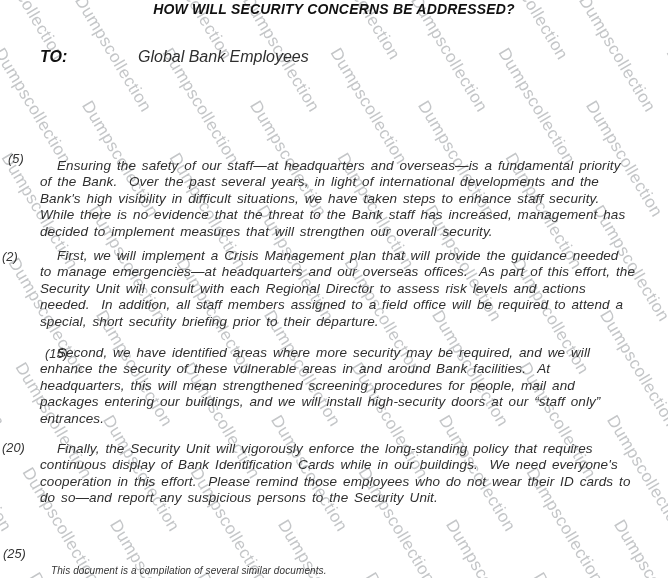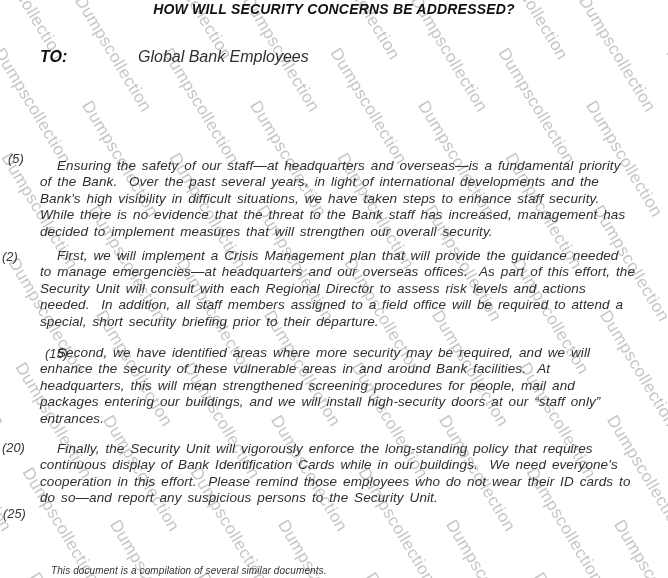--- a/index.html
+++ b/index.html
@@ -72,21 +72,21 @@
     <div class="memo-header">
       <div class="memo-row">
         <span class="memo-label">TO:</span><span class="memo-value">Global Bank Employees</span>
       </div>
     </div>
 
     <div class="line-marker" style="top:151px; left:8px;">(5)</div>
     <div class="line-marker" style="top:249px; left:2px;">(2)</div>
     <div class="line-marker" style="top:346px; left:2px;margin-left:43px;">(15)</div>
     <div class="line-marker" style="top:440px; left:2px;text-align:right;">(20)</div>
-    <div class="line-marker" style="top:506px; left:3px;">(25)</div>
+    <div class="line-marker" style="top:546px; left:3px;">(25)</div>
 
     <div class="para" style="top:150px;margin-top:8px;">Ensuring the safety of our staff—at headquarters and overseas—is a fundamental priority
 of the Bank.  Over the past several years, in light of international developments and the
 Bank's high visibility in difficult situations, we have taken steps to enhance staff security.
 While there is no evidence that the threat to the Bank staff has increased, management has
 decided to implement measures that will strengthen our overall security.</div>
     <div class="para" style="top:345px;">Second, we have identified areas where more security may be required, and we will
 enhance the security of these vulnerable areas in and around Bank facilities.  At
 headquarters, this will mean strengthened screening procedures for people, mail and
 packages entering our buildings, and we will install high-security doors at our “staff only”

